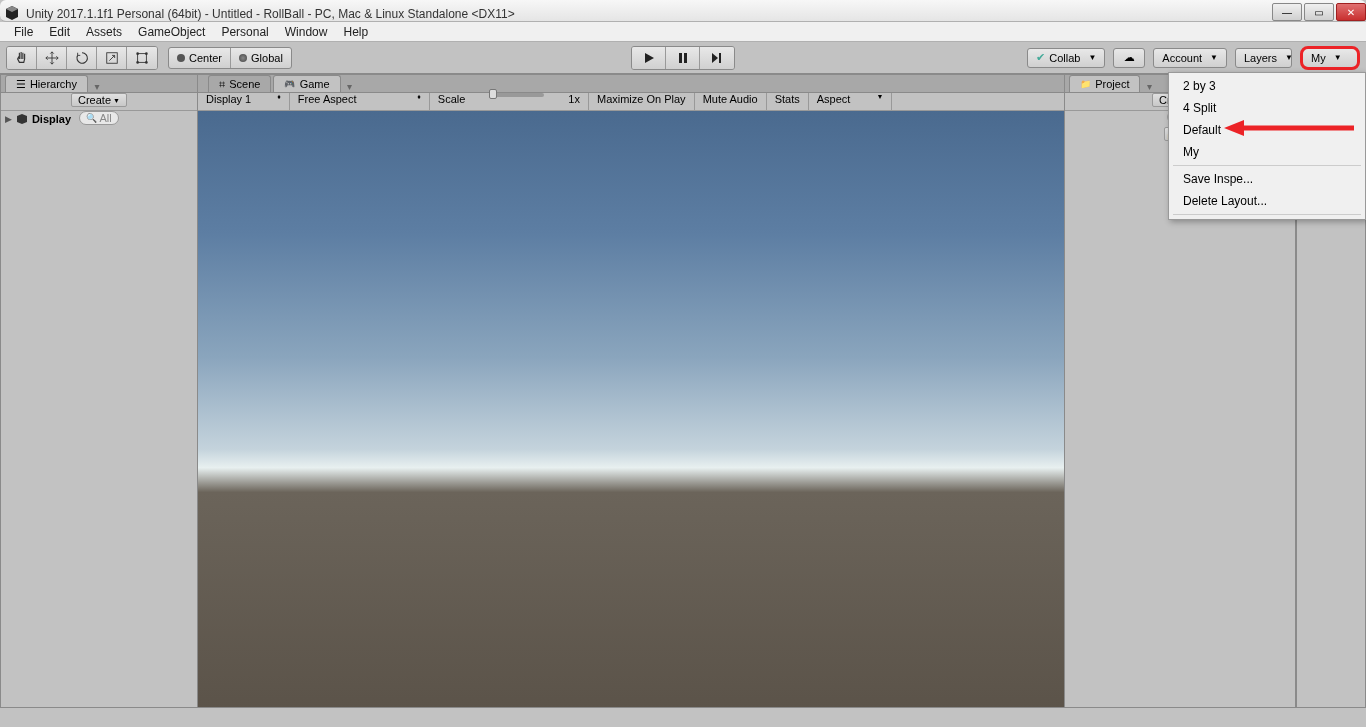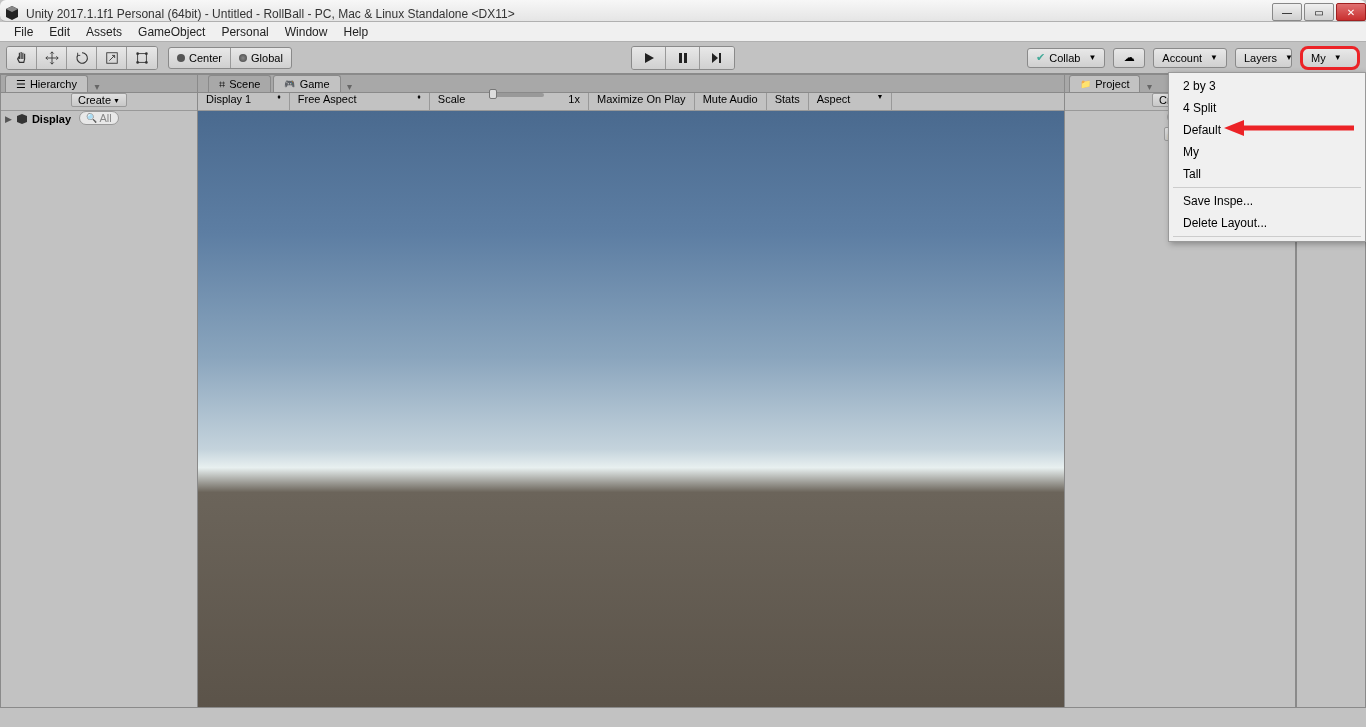--- a/index.html
+++ b/index.html
@@ -314,21 +314,20 @@
   </div>
 </div>
 
 <div class="status-bar"></div>
 
 <div class="layout-menu">
   <div class="item">2 by 3</div>
   <div class="item">4 Split</div>
   <div class="item">Default</div>
   <div class="item">My</div>
-  <div class="item">Tall</div>
   <div class="sep"></div>
   <div class="item">Save Inspe...</div>
   <div class="item">Delete Layout...</div>
   <div class="sep"></div>
 </div>
 
 <svg class="red-arrow" width="130" height="20" viewBox="0 0 130 20">
   <line x1="130" y1="10" x2="15" y2="10" stroke="#ec2327" stroke-width="5"></line>
   <polygon points="0,10 20,2 20,18" fill="#ec2327"></polygon>
 </svg>

